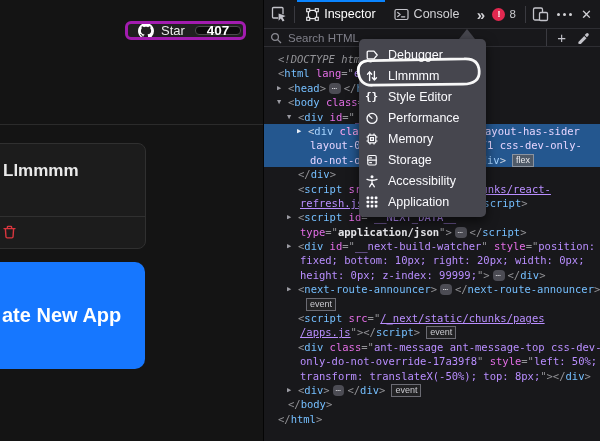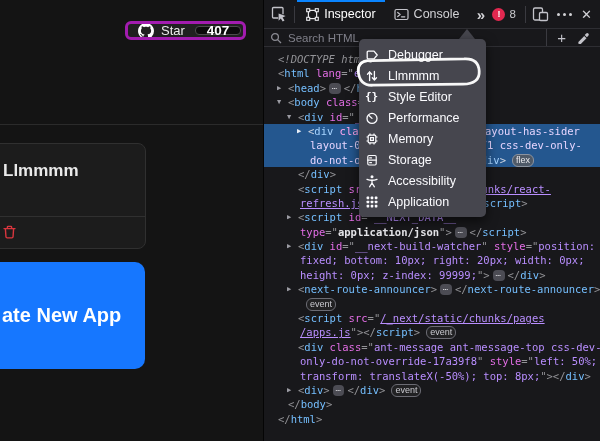--- a/index.html
+++ b/index.html
@@ -65,21 +65,21 @@
   .s-v { color:#b98eff; }
   .s-w { color:#e4e4e8; font-weight:bold; }
   .s-d { color:#939397; font-style:italic; }
   .s-u { color:#b98eff; text-decoration:underline; }
   .sel .s-g { color:#cfd6e2; }
   .sel .s-t { color:#a5d3ff; }
   .sel .s-a { color:#ffa7ef; }
   .sel .s-v { color:#e6d5ff; }
   .pill { display:inline-block; background:#4c4c54; color:#d7d7db; border-radius:4px; font-size:8px;
           line-height:9px; padding:1px 3px; margin:0 3px; vertical-align:1px; letter-spacing:1px; cursor:pointer; }
-  .cbadge { display:inline-block; border:1px solid #6b6b73; border-radius:6px; padding:0 3px; font-size:9px;
+  .cbadge { display:inline-block; border:1px solid #6b6b73; border-radius:0; padding:0 3px; font-size:9px;
             line-height:11px; color:#c9c9cf; margin-left:6px; background:rgba(255,255,255,0.04);
             font-family:"Liberation Sans",sans-serif; vertical-align:1px; }
   .sel .cbadge { background:#4f5a68; border-color:#8a93a0; color:#e8e8ec; }
 
   
   .dt-menu { position:absolute; left:95px; top:39px; width:127px; background:#46464e; border-radius:5px;
              box-shadow:0 4px 12px rgba(0,0,0,.6); padding:5px 0; z-index:50; }
   .menu-notch { position:absolute; left:195px; top:29px; width:0; height:0; z-index:50;
                 border-left:8px solid transparent; border-right:8px solid transparent; border-bottom:10px solid #46464e; }
   .menu-item { display:flex; align-items:center; gap:9px; height:21px; padding-left:5px;

